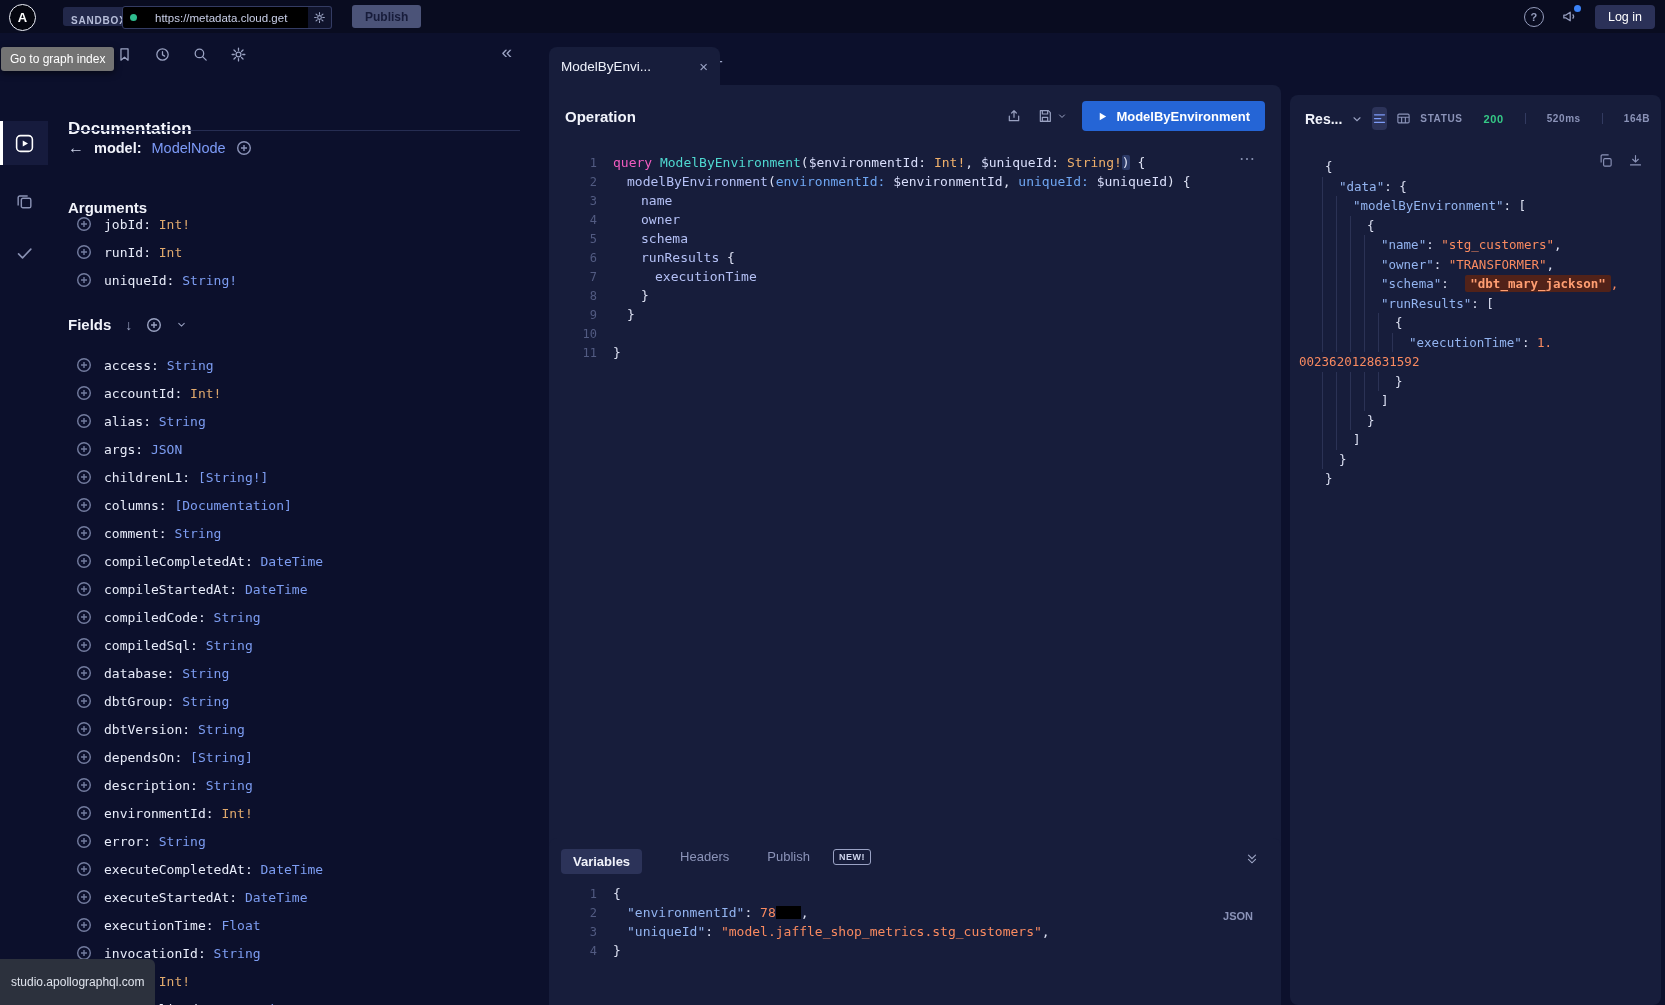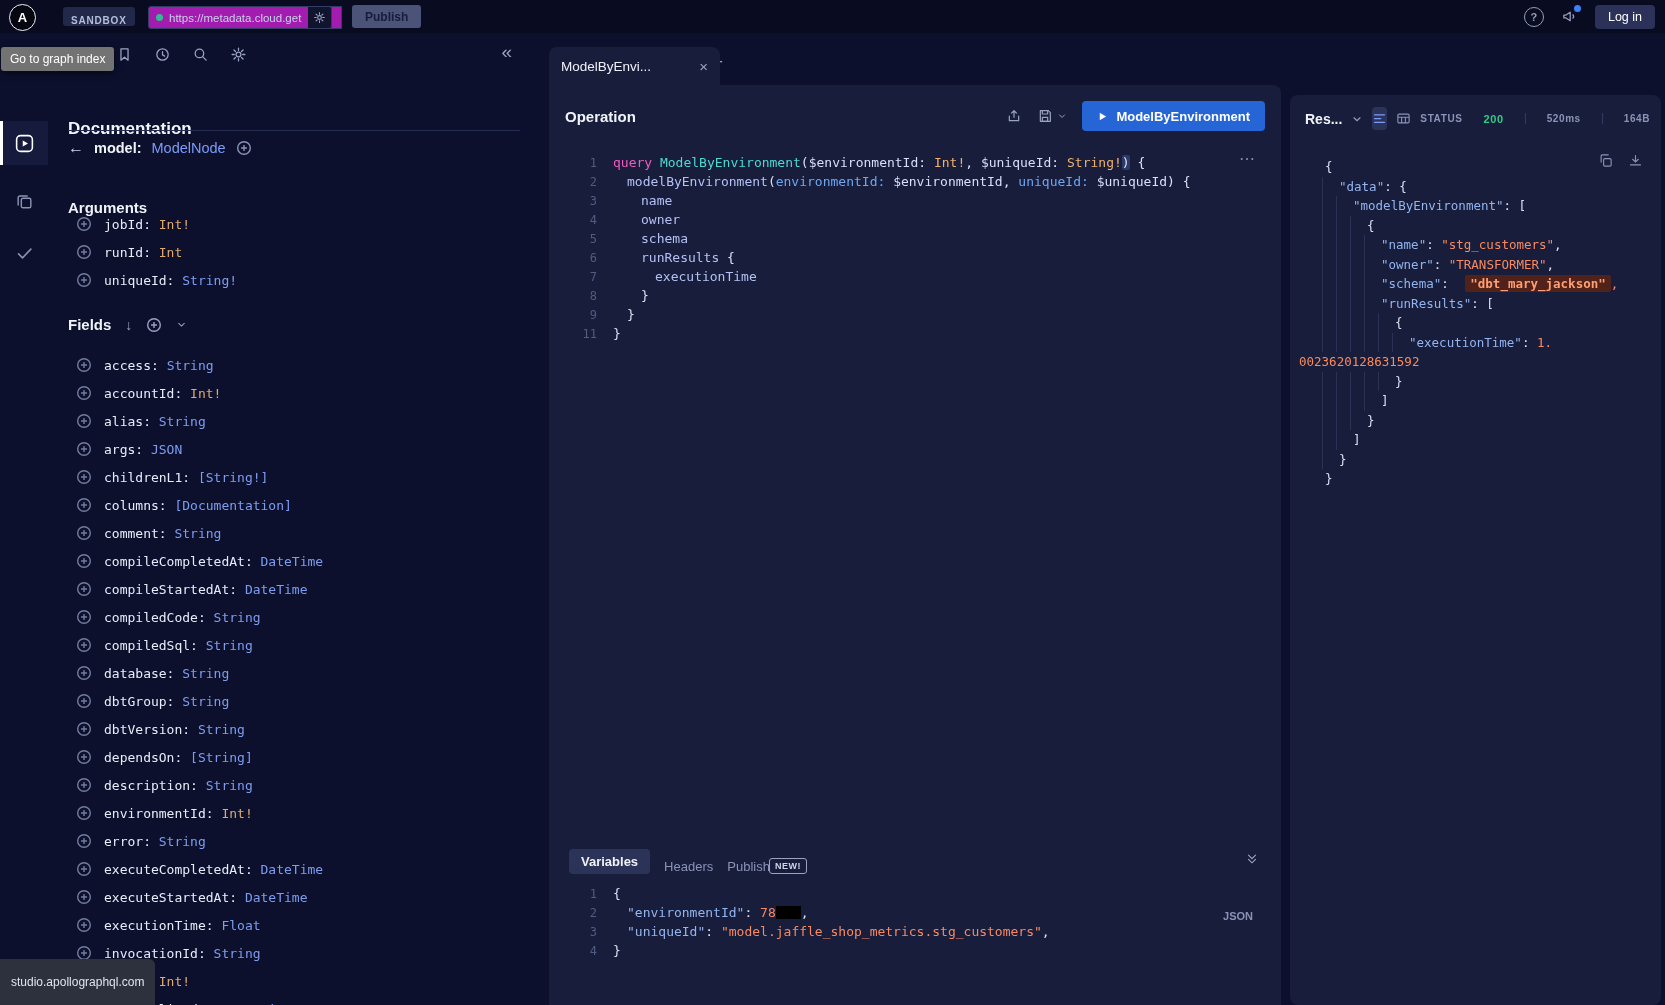--- a/index.html
+++ b/index.html
@@ -4,21 +4,21 @@
 <style>
   html,body{margin:0;padding:0}
   body{background:#06081a;font-family:"Liberation Sans",sans-serif}
   .stage{position:relative;width:1665px;height:1005px;overflow:hidden;background:#0c102c;color:#e4e8f7;font-size:13px}
   svg{display:block}
 
   
   .topbar{position:absolute;top:0;left:0;right:0;height:33px;background:#090c20}
   .logo{position:absolute;left:9px;top:4px;width:25px;height:25px;border:1.5px solid #eef1fa;border-radius:50%;display:flex;align-items:center;justify-content:center;background:#05060f;font-weight:bold;font-size:13px;color:#fff}
   .chip{position:absolute;left:63px;top:7px;height:19px;padding:0 8px;background:#22284a;border-radius:3px;font-size:10px;letter-spacing:.8px;color:#b7bed9;display:flex;align-items:flex-end;font-weight:bold}
-  .urlbox{position:absolute;left:148px;top:6px;height:21px;width:178px;background:#a21caf;border:1px solid #343c63;border-radius:3px 0 0 3px;display:flex;align-items:center;gap:6px;padding:0 7px;overflow:hidden}
+  .urlbox{position:absolute;left:122px;top:6px;height:21px;width:178px;background:#000000;border:1px solid #343c63;border-radius:3px 0 0 3px;display:flex;align-items:center;gap:18px;padding:0 7px;overflow:hidden}
   .urlbox .dot{width:7px;height:7px;border-radius:50%;background:#2fbc8e;flex:none}
   .urltext{font-size:11.5px;color:#c9cfe8;white-space:nowrap}
   .urlgear{position:absolute;left:308px;top:6px;width:23px;height:21px;border:1px solid #343c63;border-left:none;border-radius:0 3px 3px 0;display:flex;align-items:center;justify-content:center;color:#9aa2c2;background:#10142c}
   .publish{position:absolute;left:352px;top:5px;height:23px;padding:0 13px;background:#4b5378;color:#171c3a;font-weight:bold;font-size:12px;border-radius:3px;display:flex;align-items:center}
   .top-right{position:absolute;right:10px;top:0;height:33px;display:flex;align-items:center;gap:17px}
   .helpico{width:18px;height:18px;border:1.6px solid #959dbd;border-radius:50%;color:#959dbd;font-size:11px;font-weight:bold;display:flex;align-items:center;justify-content:center}
   .mega{position:relative;color:#959dbd}
   .mega .ndot{position:absolute;right:-3px;top:-3px;width:7px;height:7px;background:#3b82f6;border-radius:50%}
   .login{height:24px;padding:0 13px;background:#2b3158;border-radius:4px;color:#fff;font-size:12.5px;display:flex;align-items:center}
 
@@ -81,21 +81,21 @@
   .tok-a{color:#6fa6f2}
   .tok-p{color:#dde1f3}
   .tok-m{background:#2c3a68;border-radius:2px;color:#dde1f3}
   .tok-k{color:#93b4f0}
   .tok-str{color:#f98a60}
   .tok-num{color:#f98a60}
   .tok-hl{background:#512219;color:#ff9e72;font-weight:bold;padding:1px 5px;border-radius:2px;margin-left:9px}
   .tok-redact{display:inline-block;width:25px;height:13px;background:#000;vertical-align:-2px}
 
   .vars-panel{left:549px;top:838px;width:732px;height:167px;border-radius:8px 8px 0 0}
-  .vars-tabs{position:absolute;top:11px;left:20px;display:flex;align-items:flex-end;gap:14px}
+  .vars-tabs{position:absolute;top:11px;left:12px;display:flex;align-items:flex-start;gap:38px}
   .vtab{font-size:13px;color:#8b93b8}
   .vtab.active{background:#2c3359;color:#f0f2fa;border-radius:4px;padding:5px 12px;font-weight:bold}
   .newbadge{border:1px solid #9aa2c4;color:#ced4ec;font-size:9px;font-weight:bold;border-radius:3px;padding:2px 5px;letter-spacing:.5px;margin-left:-15px}
   .vars-collapse{position:absolute;top:14px;right:22px;color:#9aa2c2}
   .vars-json{position:absolute;top:72px;right:28px;font-size:11px;color:#8b93b8;font-weight:bold}
   .vars-code{position:absolute;top:46px;left:0;right:60px}
 
   .resp-panel{left:1290px;top:95px;width:371px;height:910px}
   .resp-head{position:absolute;top:12px;left:15px;right:12px;display:flex;align-items:center;gap:9px}
   .resp-title{font-size:14px;font-weight:bold;color:#f2f4fc;white-space:nowrap}
@@ -551,20 +551,24 @@
         </div>
         <div class="cline">
           <span class="gut">8</span>
           <span class="ctext" style="padding-left:28px"><span class="tok-p">}</span></span>
         </div>
         <div class="cline">
           <span class="gut">9</span>
           <span class="ctext" style="padding-left:14px"><span class="tok-p">}</span></span>
         </div>
         <div class="cline">
+          <span class="gut">10</span>
+          <span class="ctext" style="padding-left:0px"></span>
+        </div>
+        <div class="cline">
           <span class="gut">11</span>
           <span class="ctext" style="padding-left:0px"><span class="tok-p">}</span></span>
         </div>
       </div>
     <span class="kbd-hint">
       <svg width="22" height="16" viewBox="0 0 24 18" fill="none" stroke="currentColor" stroke-width="1.6" stroke-linecap="round">
           <rect x="2" y="2" width="20" height="14" rx="2.5"></rect>
           <path d="M6 7h.01M10 7h.01M14 7h.01M18 7h.01M7 11.5h10"></path>
         </svg>
     </span>

